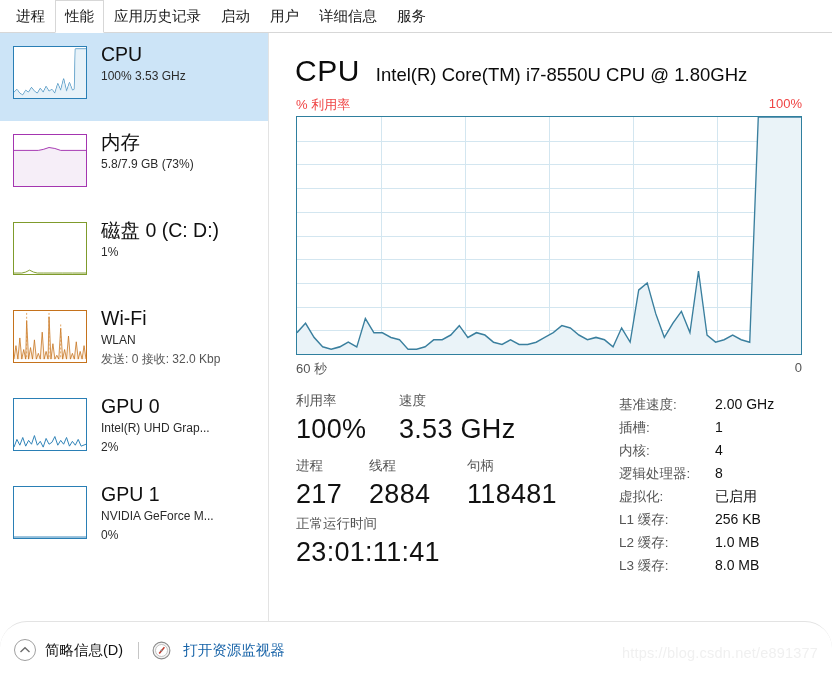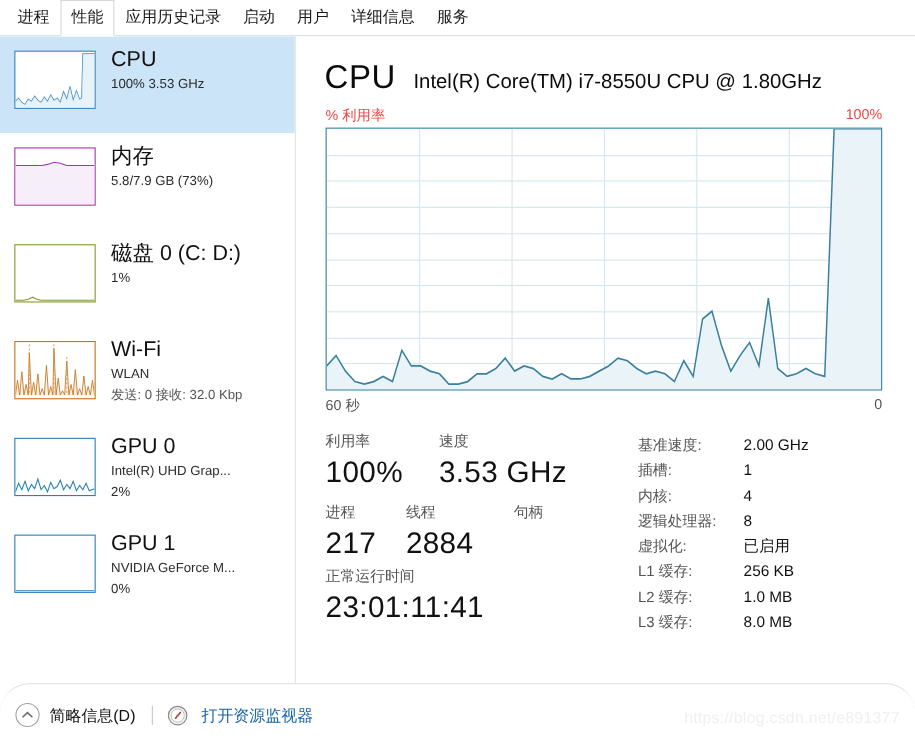--- a/index.html
+++ b/index.html
@@ -119,21 +119,21 @@
   .stat-cell { flex: 0 0 auto; }
   .stat-label { font-size: 13.5px; color: #555; line-height: 20px; }
   .stat-value { font-size: 27px; color: #111; line-height: 36px; letter-spacing: .3px; }
   .row-a .stat-cell:nth-child(1) { width: 103px; }
   .row-b { margin-top: 9px; }
   .row-b .stat-cell:nth-child(1) { width: 73px; }
   .row-b .stat-cell:nth-child(2) { width: 98px; }
   .row-c { margin-top: 2px; }
 
   .stats-right { margin-left: 22px; padding-top: 2px; }
-  .info-row { display: flex; line-height: 23px; }
+  .info-row { display: flex; line-height: 23px; margin-left: 39px; }
   .info-key { width: 96px; font-size: 13.5px; color: #555; flex: 0 0 auto; }
   .info-val { font-size: 14px; color: #111; }
 
   
   .footer {
     position: absolute; left: 0; top: 621px; width: 832px; height: 57px;
     background: #ffffff;
     border-top: 1px solid #e3e3e3;
     display: flex; align-items: center;
     padding-left: 14px;
@@ -312,20 +312,21 @@
           <div class="stat-cell">
             <div class="stat-label">进程</div>
             <div class="stat-value">217</div>
           </div>
           <div class="stat-cell">
             <div class="stat-label">线程</div>
             <div class="stat-value">2884</div>
           </div>
           <div class="stat-cell">
             <div class="stat-label">句柄</div>
+            <div class="stat-value">118481</div>
           </div>
         </div>
 
         <div class="stat-group row-c">
           <div class="stat-cell">
             <div class="stat-label">正常运行时间</div>
             <div class="stat-value">23:01:11:41</div>
           </div>
         </div>
 

